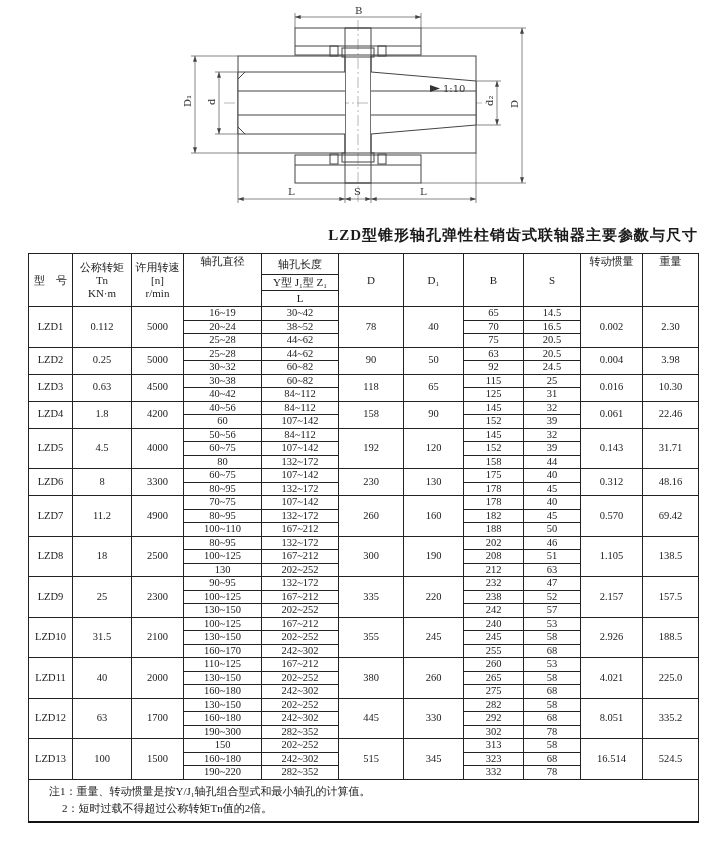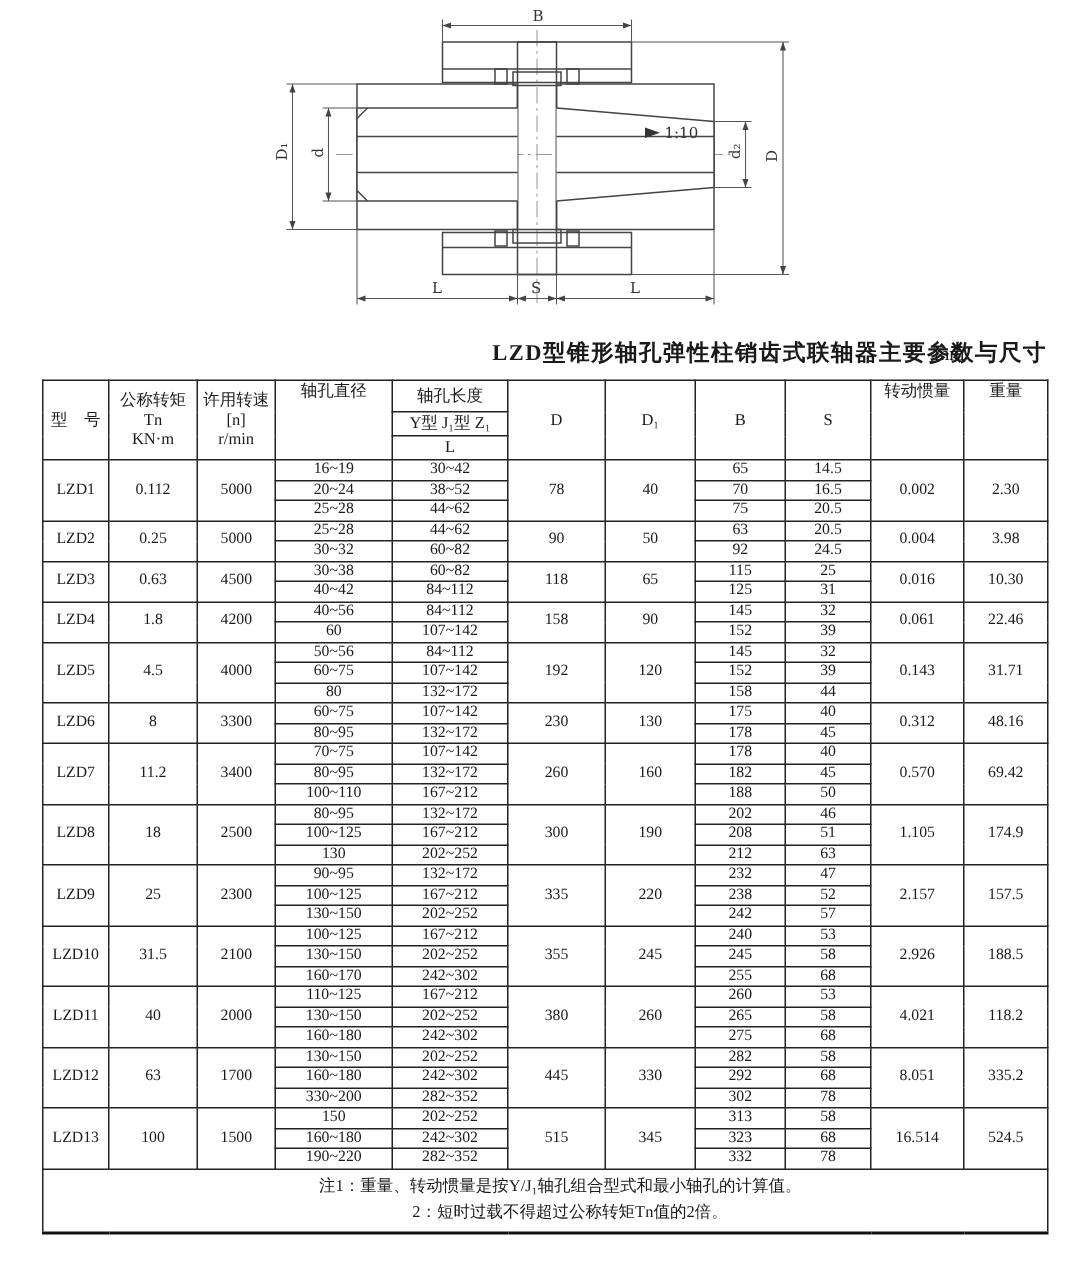--- a/index.html
+++ b/index.html
@@ -26,21 +26,21 @@
     border:1px solid #222;border-bottom:2px solid #111;}
   th,td{border:1px solid #222;text-align:center;padding:0;
     font-weight:normal;overflow:hidden;}
   thead th{font-size:11px;line-height:13px;}
   tbody td{font-size:10.5px;height:12px;line-height:12.5px;white-space:nowrap;}
   tr.h1 th{height:20px;margin-top:45px;}
   tr.h2 th{height:15px;}
   tr.h3 th{height:15px;}
   .vsplit{display:flex;flex-direction:column;justify-content:space-between;
     height:50px;padding:1px 0;gap:40px;}
-  tfoot td{text-align:center;font-size:11px;line-height:17px;padding:3px 0 4px 0;}
+  tfoot td{text-align:left;font-size:11px;line-height:17px;padding:3px 0 4px 0;}
   .note-line1{padding-left:20px;}
   .note-line2{padding-left:33px;}
 </style>
 </head>
 <body>
 
 <div class="sheet">
 
   <div class="drawing-wrap">
     <svg width="355" height="208" viewBox="0 0 355 208">
@@ -316,21 +316,21 @@
         </tr>
         <tr>
           <td>80~95</td>
           <td>132~172</td>
           <td>178</td>
           <td>45</td>
         </tr>
         <tr>
           <td rowspan="3">LZD7</td>
           <td rowspan="3">11.2</td>
-          <td rowspan="3">3400</td>
+          <td rowspan="3">4900</td>
           <td>70~75</td>
           <td>107~142</td>
           <td rowspan="3">260</td>
           <td rowspan="3">160</td>
           <td>178</td>
           <td>40</td>
           <td rowspan="3">0.570</td>
           <td rowspan="3">69.42</td>
         </tr>
         <tr>
@@ -349,21 +349,21 @@
           <td rowspan="3">LZD8</td>
           <td rowspan="3">18</td>
           <td rowspan="3">2500</td>
           <td>80~95</td>
           <td>132~172</td>
           <td rowspan="3">300</td>
           <td rowspan="3">190</td>
           <td>202</td>
           <td>46</td>
           <td rowspan="3">1.105</td>
-          <td rowspan="3">174.9</td>
+          <td rowspan="3">138.5</td>
         </tr>
         <tr>
           <td>100~125</td>
           <td>167~212</td>
           <td>208</td>
           <td>51</td>
         </tr>
         <tr>
           <td>130</td>
           <td>202~252</td>
@@ -424,21 +424,21 @@
           <td rowspan="3">LZD11</td>
           <td rowspan="3">40</td>
           <td rowspan="3">2000</td>
           <td>110~125</td>
           <td>167~212</td>
           <td rowspan="3">380</td>
           <td rowspan="3">260</td>
           <td>260</td>
           <td>53</td>
           <td rowspan="3">4.021</td>
-          <td rowspan="3">118.2</td>
+          <td rowspan="3">225.0</td>
         </tr>
         <tr>
           <td>130~150</td>
           <td>202~252</td>
           <td>265</td>
           <td>58</td>
         </tr>
         <tr>
           <td>160~180</td>
           <td>242~302</td>
@@ -458,21 +458,21 @@
           <td rowspan="3">8.051</td>
           <td rowspan="3">335.2</td>
         </tr>
         <tr>
           <td>160~180</td>
           <td>242~302</td>
           <td>292</td>
           <td>68</td>
         </tr>
         <tr>
-          <td>330~200</td>
+          <td>190~300</td>
           <td>282~352</td>
           <td>302</td>
           <td>78</td>
         </tr>
         <tr>
           <td rowspan="3">LZD13</td>
           <td rowspan="3">100</td>
           <td rowspan="3">1500</td>
           <td>150</td>
           <td>202~252</td>

